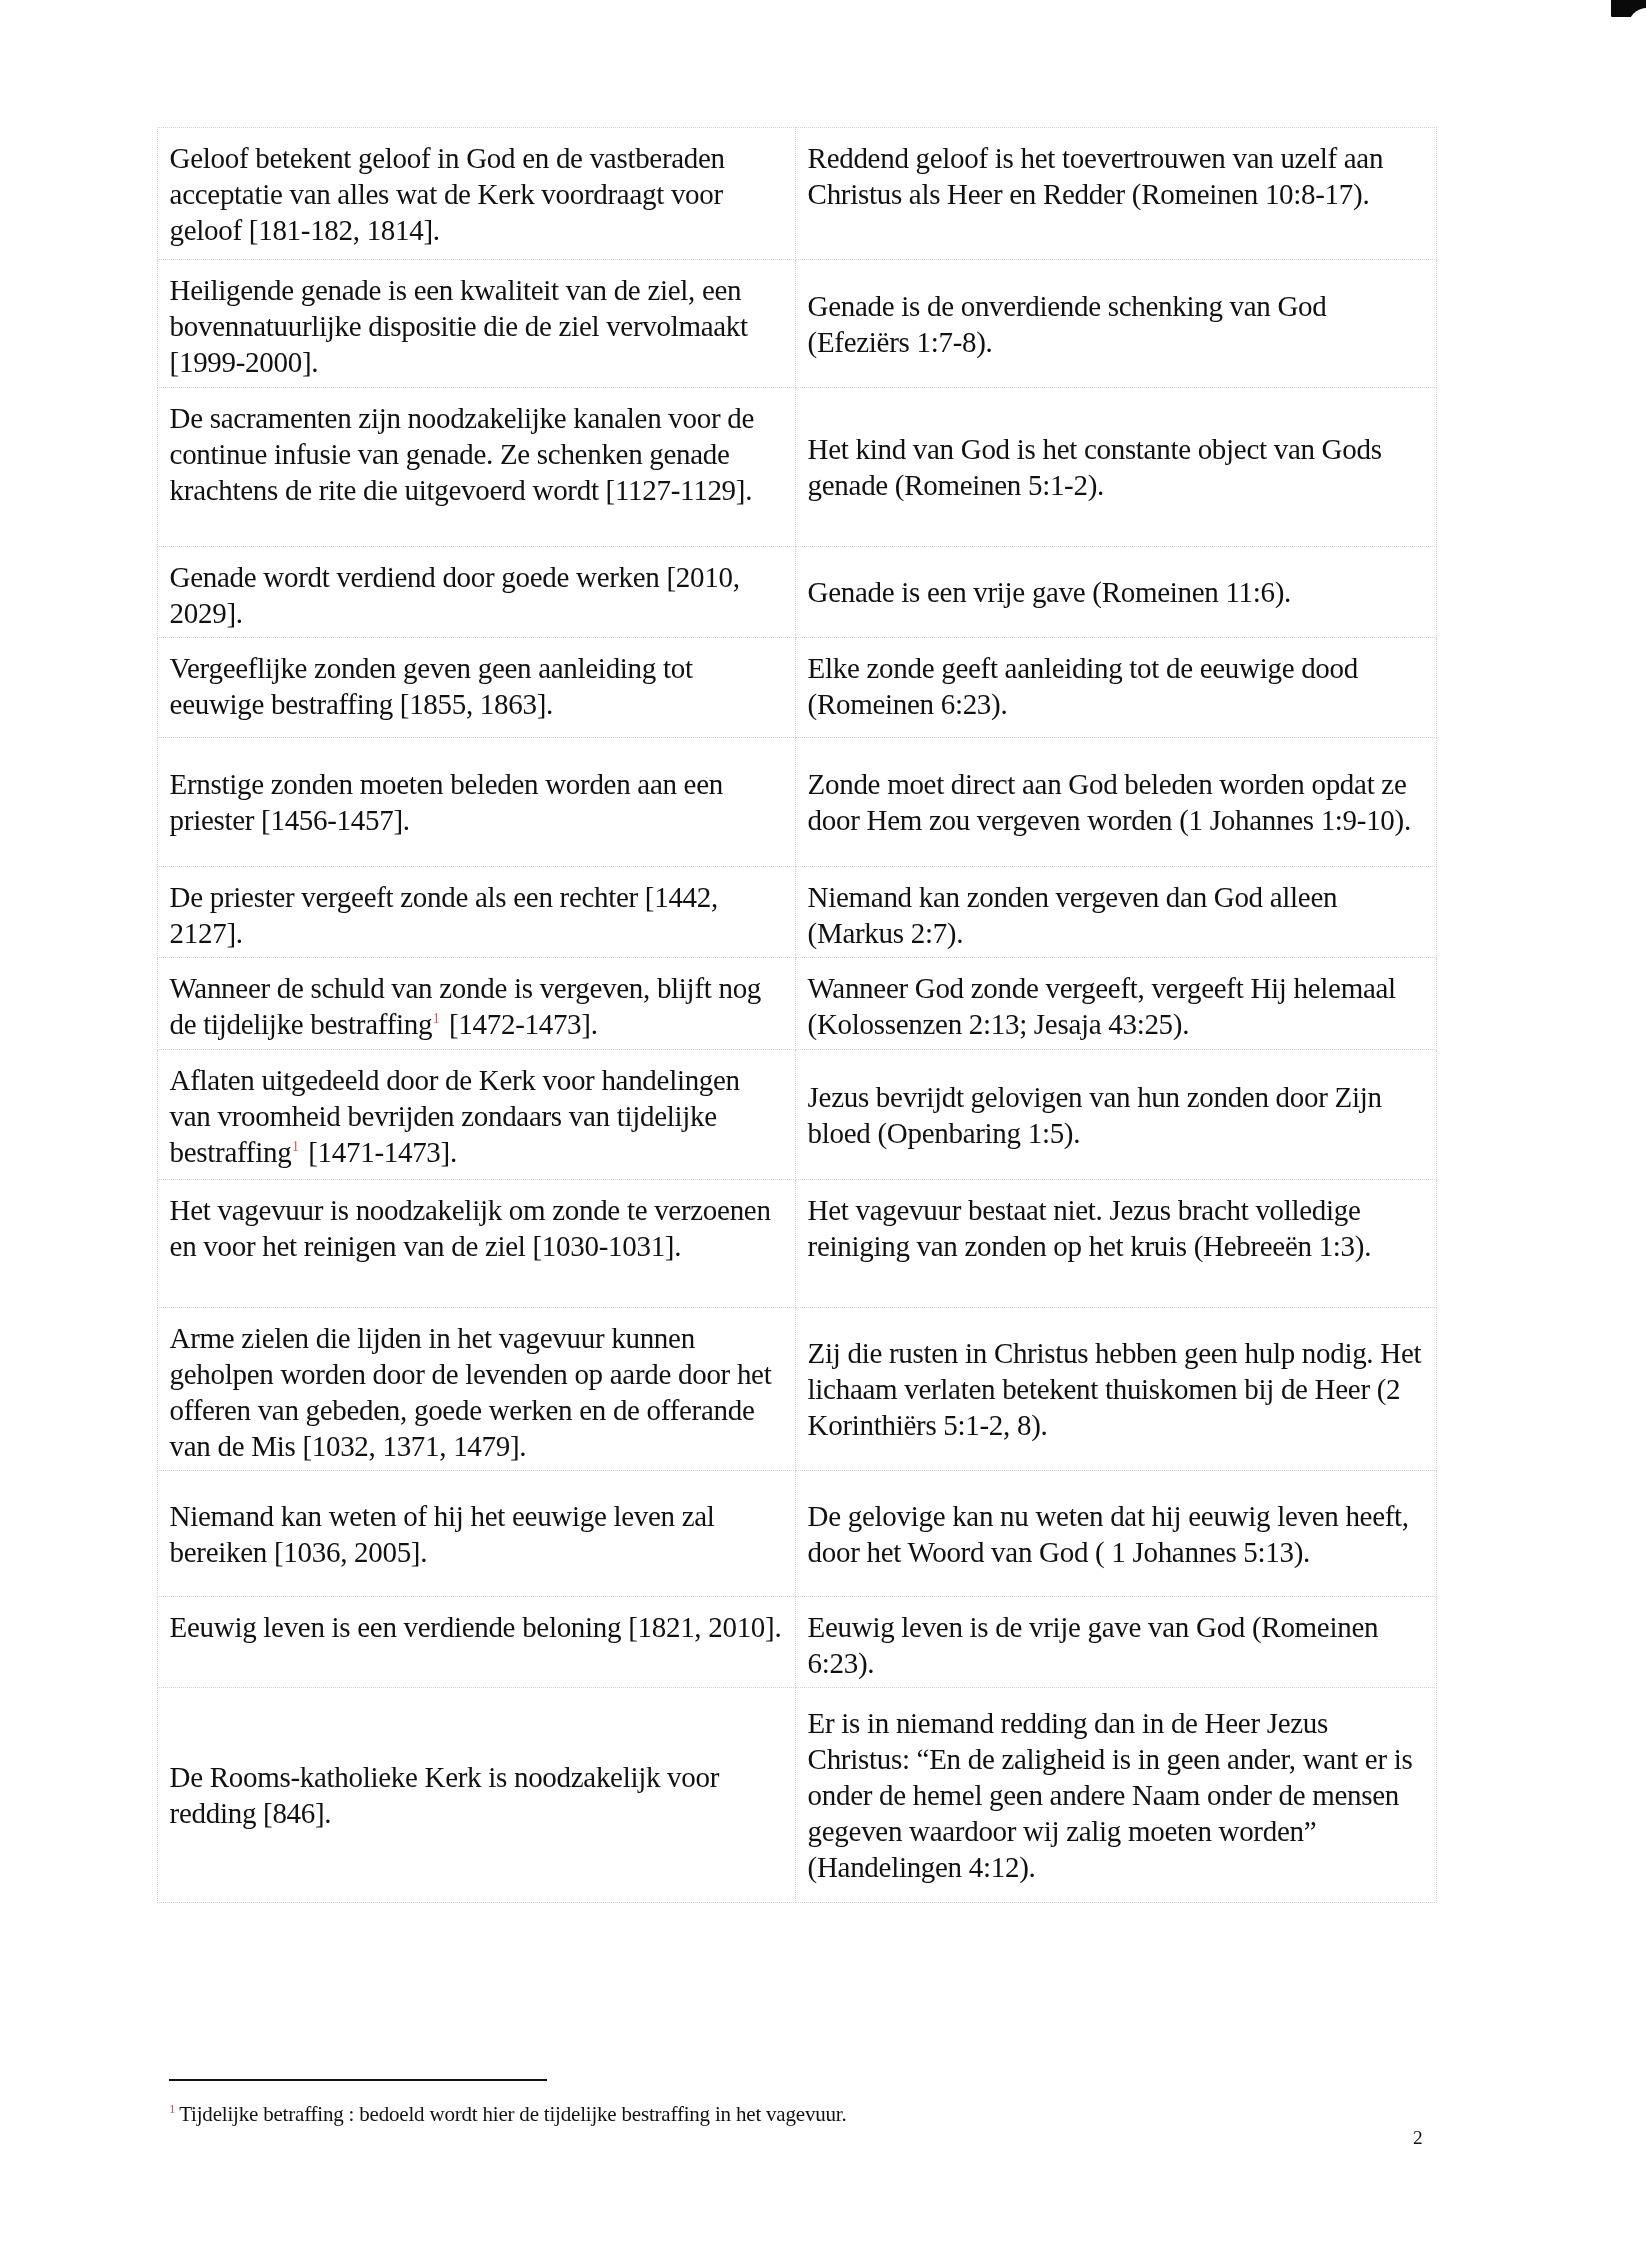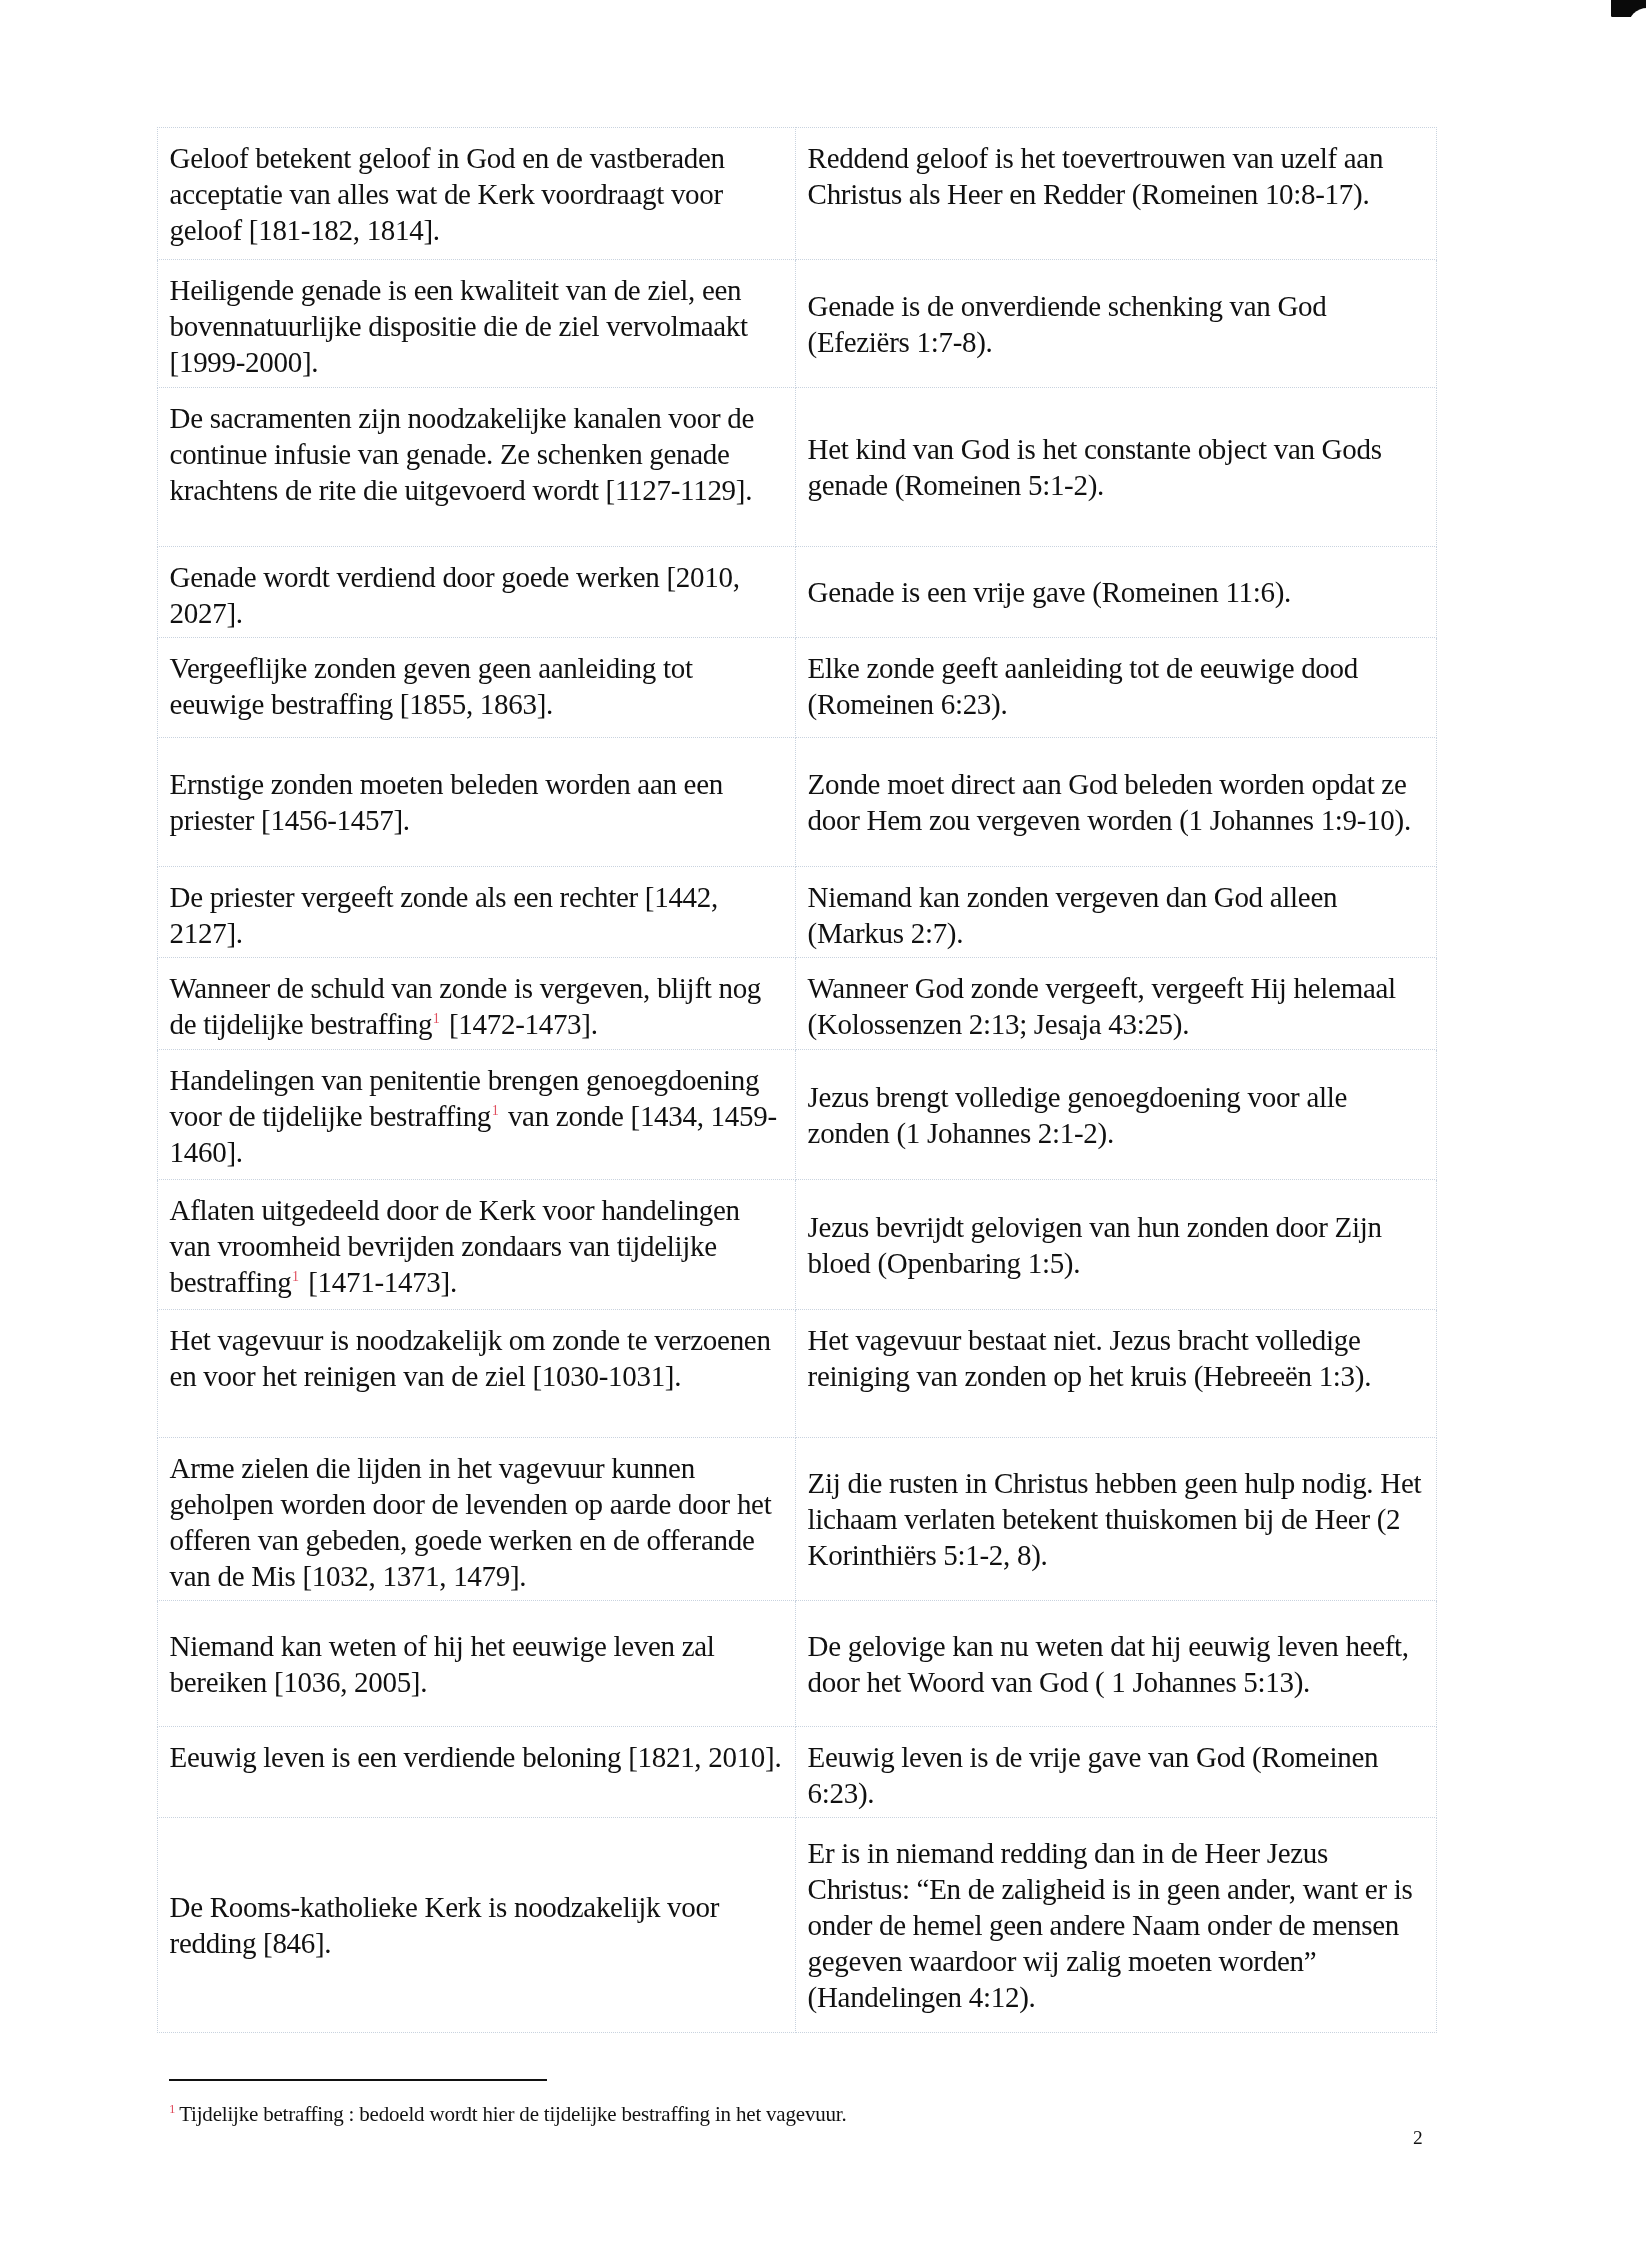--- a/index.html
+++ b/index.html
@@ -64,46 +64,40 @@
     </tr>
     <tr style="height:128px">
       <td class="left-cell">Heiligende genade is een kwaliteit van de ziel, een bovennatuurlijke dispositie die de ziel vervolmaakt [1999-2000].</td>
       <td>Genade is de onverdiende schenking van God (Efeziërs 1:7-8).</td>
     </tr>
     <tr style="height:159px">
       <td class="left-cell">De sacramenten zijn noodzakelijke kanalen voor de continue infusie van genade. Ze schenken genade krachtens de rite die uitgevoerd wordt [1127-1129].</td>
       <td>Het kind van God is het constante object van Gods genade (Romeinen 5:1-2).</td>
     </tr>
     <tr style="height:90px">
-      <td class="left-cell">Genade wordt verdiend door goede werken [2010, 2027].</td>
+      <td class="left-cell">Genade wordt verdiend door goede werken [2010, 2029].</td>
       <td>Genade is een vrije gave (Romeinen 11:6).</td>
     </tr>
     <tr style="height:100px">
       <td class="left-cell">Vergeeflijke zonden geven geen aanleiding tot eeuwige bestraffing [1855, 1863].</td>
       <td style="vertical-align:top;padding-top:11.6px">Elke zonde geeft aanleiding tot de eeuwige dood (Romeinen 6:23).</td>
     </tr>
     <tr style="height:129px">
       <td>Ernstige zonden moeten beleden worden aan een priester [1456-1457].</td>
       <td>Zonde moet direct aan God beleden worden opdat ze door Hem zou vergeven worden (1 Johannes 1:9-10).</td>
     </tr>
     <tr style="height:87px">
       <td class="left-cell">De priester vergeeft zonde als een rechter [1442, 2127].</td>
       <td style="vertical-align:top;padding-top:11.6px">Niemand kan zonden vergeven dan God alleen (Markus 2:7).</td>
     </tr>
     <tr style="height:92px">
       <td class="left-cell">
         <span>Wanneer de schuld van zonde is vergeven, blijft nog de tijdelijke bestraffing</span><sup class="fn-ref">1</sup> <span>[1472-1473].</span>
       </td>
       <td style="vertical-align:top;padding-top:11.6px">Wanneer God zonde vergeeft, vergeeft Hij helemaal (Kolossenzen 2:13; Jesaja 43:25).</td>
-    </tr>
-    <tr style="height:130px">
-      <td class="left-cell">
-        <span>Handelingen van penitentie brengen genoegdoening voor de tijdelijke bestraffing</span><sup class="fn-ref">1</sup> <span>van zonde [1434, 1459-1460].</span>
-      </td>
-      <td>Jezus brengt volledige genoegdoening voor alle zonden (1 Johannes 2:1-2).</td>
     </tr>
     <tr style="height:130px">
       <td class="left-cell">
         <span>Aflaten uitgedeeld door de Kerk voor handelingen van vroomheid bevrijden zondaars van tijdelijke bestraffing</span><sup class="fn-ref">1</sup> <span>[1471-1473].</span>
       </td>
       <td>Jezus bevrijdt gelovigen van hun zonden door Zijn bloed (Openbaring 1:5).</td>
     </tr>
     <tr style="height:128px">
       <td class="left-cell">Het vagevuur is noodzakelijk om zonde te verzoenen en voor het reinigen van de ziel [1030-1031].</td>
       <td style="vertical-align:top;padding-top:11.6px">Het vagevuur bestaat niet. Jezus bracht volledige reiniging van zonden op het kruis (Hebreeën 1:3).</td>

